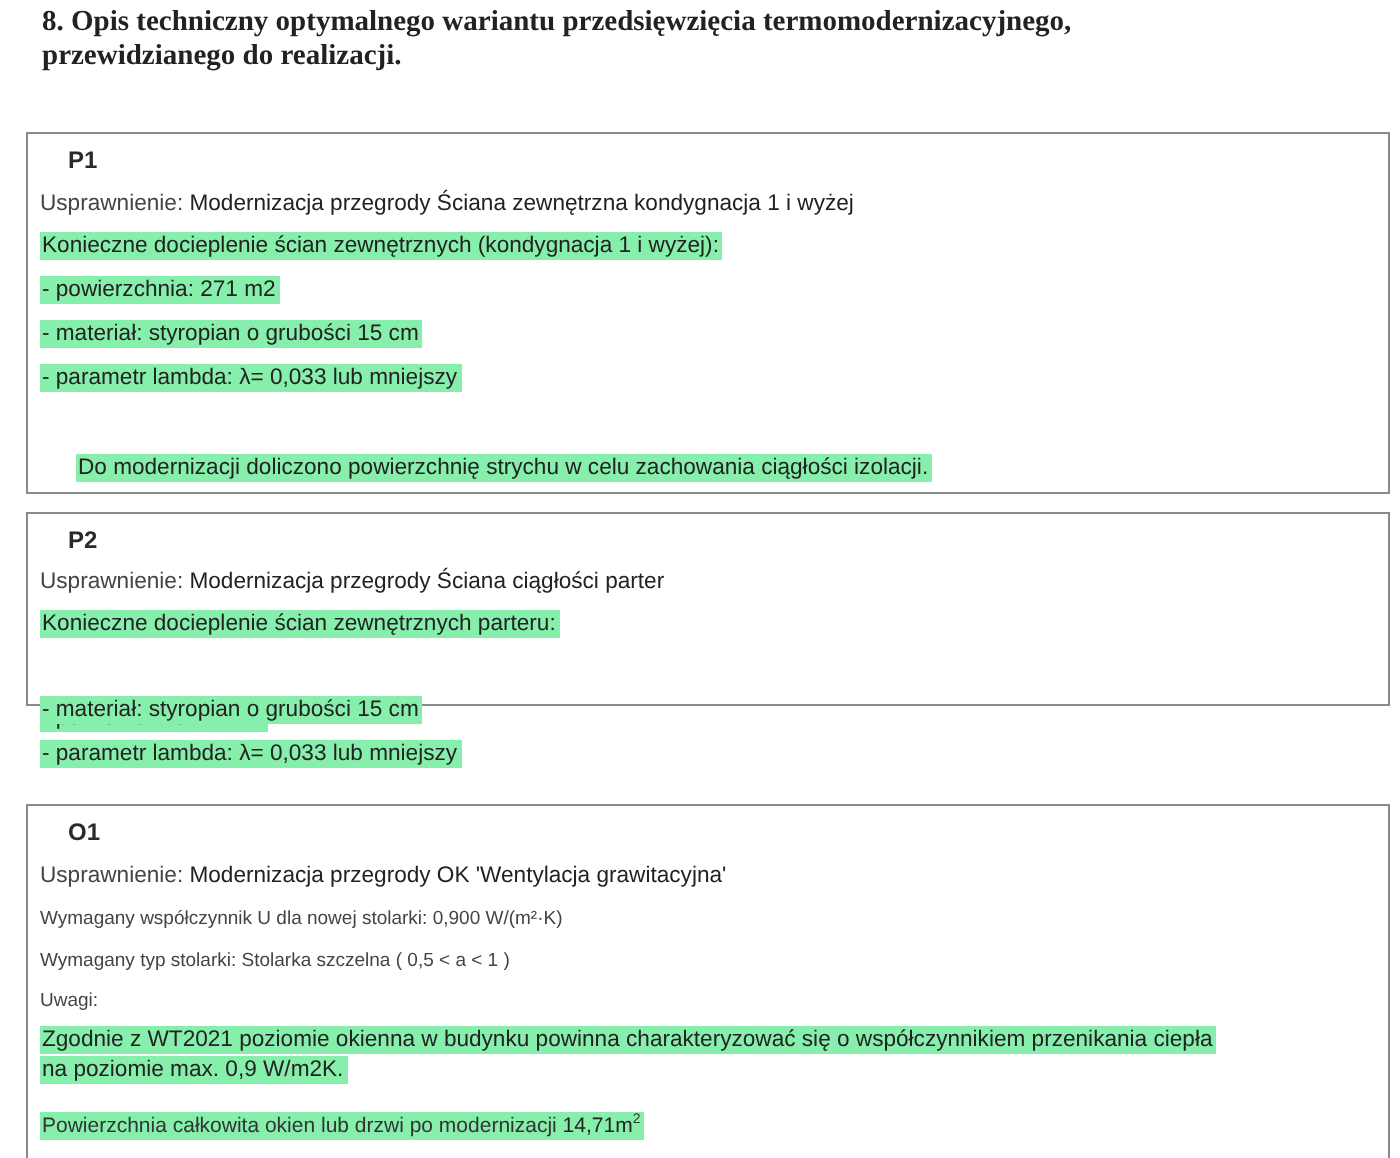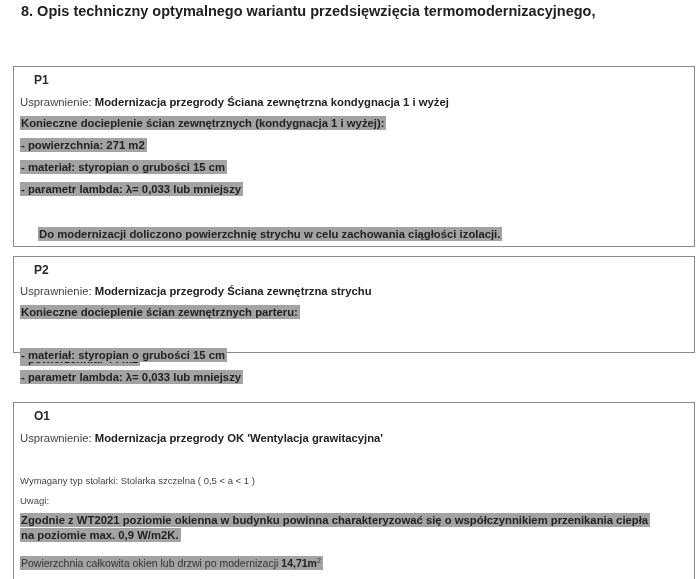--- a/index.html
+++ b/index.html
@@ -5,77 +5,82 @@
   html, body { margin: 0; padding: 0; }
   body {
     width: 700px; height: 579px; overflow: hidden;
     background: #ffffff;
     font-family: "Liberation Sans", "DejaVu Sans", sans-serif;
     color: #1a1a1a;
     position: relative;
   }
   .heading {
     position: absolute; left: 21px; top: 3px; width: 660px;
-    font-size: 14.5px; font-weight: bold; line-height: 17px; color: #222;
+    font-size: 14.5px; font-weight: bold; line-height: 17px; color: #222; font-family: Liberation Serif, serif;
   }
   .box {
     position: absolute; left: 13px; width: 682px;
     border: 1.3px solid #8a8a8a;
     background: #fff;
     box-sizing: border-box;
   }
   .box-title {
     position: absolute; left: 8px; font-size: 12px; font-weight: bold; color: #2a2a2a; padding-left: 12px;
   }
   .row {
     position: absolute; left: 6px; font-size: 11.3px; white-space: nowrap; line-height: 15px;
   }
   .label-normal { color: #444; font-weight: normal; text-align: right; }
-  .bold { font-weight: bold; color: #222; }
-  .hl { background: #a3a3a3; padding: 1px 2px 1px 1px; }
+  .bold { font-weight: normal; color: #222; }
+  .hl { background: #86efac; padding: 1px 2px 1px 1px; }
   .small { font-size: 9.5px; color: #444; }
   sup { font-size: 7px; }
 </style>
 </head>
 <body>
 
 <div class="heading">
   <div>8. Opis techniczny optymalnego wariantu przedsięwzięcia termomodernizacyjnego,</div>
+  <div>przewidzianego do realizacji.</div>
 </div>
 
 <div class="box" style="top:66px; height:181px;">
   <div class="box-title" style="top:6px;">P1</div>
   <div class="row" style="top:28px;">
     <span class="label-normal">Usprawnienie:</span>
     <span class="bold">Modernizacja przegrody Ściana zewnętrzna kondygnacja 1 i wyżej</span>
   </div>
   <div class="row" style="top:49px;"><span class="hl bold">Konieczne docieplenie ścian zewnętrznych (kondygnacja 1 i wyżej):</span></div>
   <div class="row" style="top:71px;"><span class="hl bold">- powierzchnia: 271 m2</span></div>
   <div class="row" style="top:93px;"><span class="hl bold">- materiał: styropian o grubości 15 cm</span></div>
   <div class="row" style="top:115px;"><span class="hl bold">- parametr lambda: λ= 0,033 lub mniejszy</span></div>
   <div class="row" style="top:160px;padding-left:18px;"><span class="hl bold">Do modernizacji doliczono powierzchnię strychu w celu zachowania ciągłości izolacji.</span></div>
 </div>
 
 <div class="box" style="top:256px; height:97px;">
   <div class="box-title" style="top:6px;">P2</div>
   <div class="row" style="top:27px;">
     <span class="label-normal">Usprawnienie:</span>
-    <span class="bold">Modernizacja przegrody Ściana zewnętrzna strychu</span>
+    <span class="bold">Modernizacja przegrody Ściana ciągłości parter</span>
   </div>
   <div class="row" style="top:48px;"><span class="hl bold">Konieczne docieplenie ścian zewnętrznych parteru:</span></div>
   <div class="row" style="top:55px;margin-top:40px;"><span class="hl bold">- powierzchnia: 44 m2</span></div>
   <div class="row" style="top:91px;"><span class="hl bold">- materiał: styropian o grubości 15 cm</span></div>
   <div class="row" style="top:113px;"><span class="hl bold">- parametr lambda: λ= 0,033 lub mniejszy</span></div>
 </div>
 
 <div class="box" style="top:402px; height:208px;">
   <div class="box-title" style="top:6px;">O1</div>
   <div class="row" style="top:28px;">
     <span class="label-normal">Usprawnienie:</span>
     <span class="bold">Modernizacja przegrody OK 'Wentylacja grawitacyjna'</span>
+  </div>
+  <div class="row small" style="top:49px;">
+    <span>Wymagany współczynnik U dla nowej stolarki:</span>
+    <span>0,900 W/(m²·K)</span>
   </div>
   <div class="row small" style="top:70px;">
     <span>Wymagany typ stolarki:</span>
     <span>Stolarka szczelna ( 0,5 &lt; a &lt; 1 )</span>
   </div>
   <div class="row small" style="top:90px;text-align:center;">Uwagi:</div>
   <div class="row" style="top:110px;"><span class="hl bold">Zgodnie z WT2021 poziomie okienna w budynku powinna charakteryzować się o współczynnikiem przenikania ciepła</span></div>
   <div class="row" style="top:125px;"><span class="hl bold">na poziomie max. 0,9 W/m2K.</span></div>
   <div class="row" style="top:149px; font-size:10.5px;">
     <span class="hl" style="color:#333;"><span>Powierzchnia całkowita okien lub drzwi po modernizacji</span> <span class="bold">14,71m</span><sup>2</sup></span>

